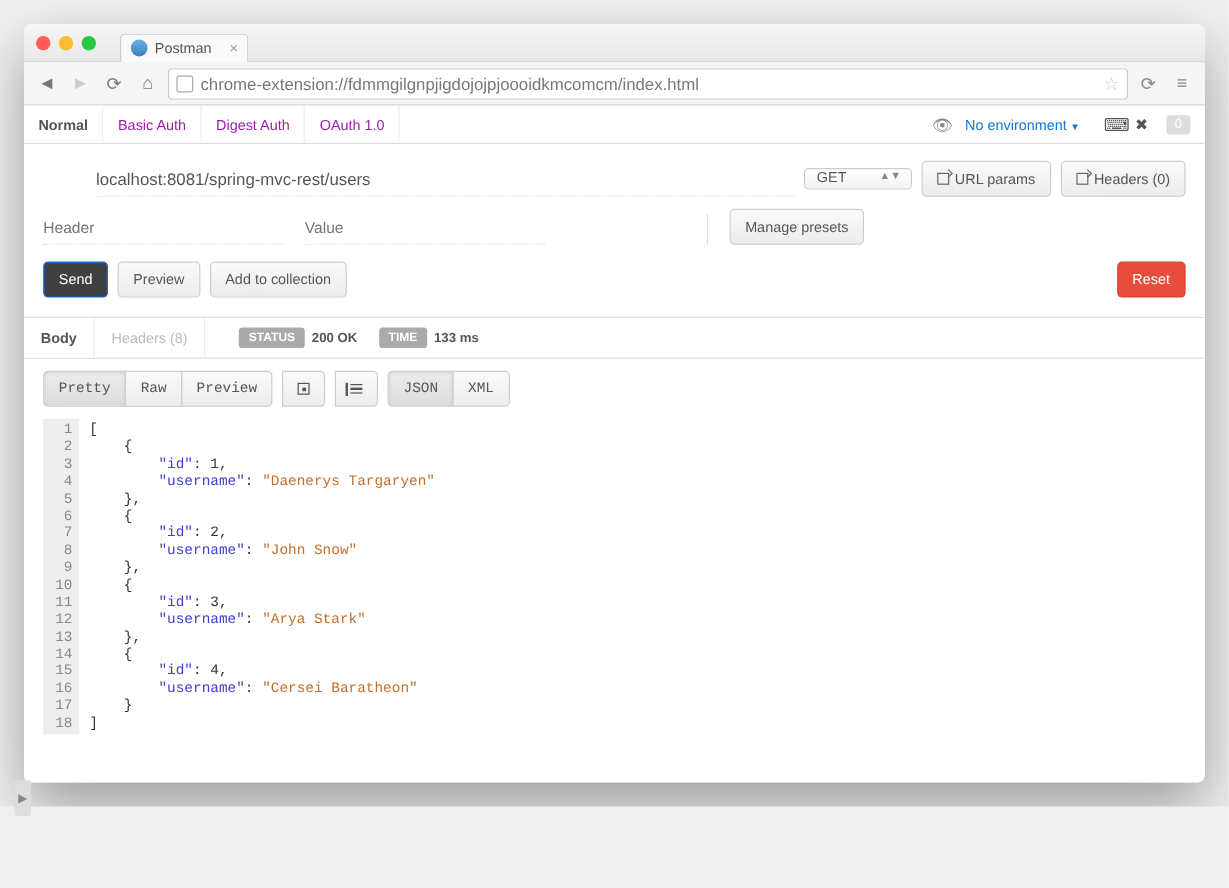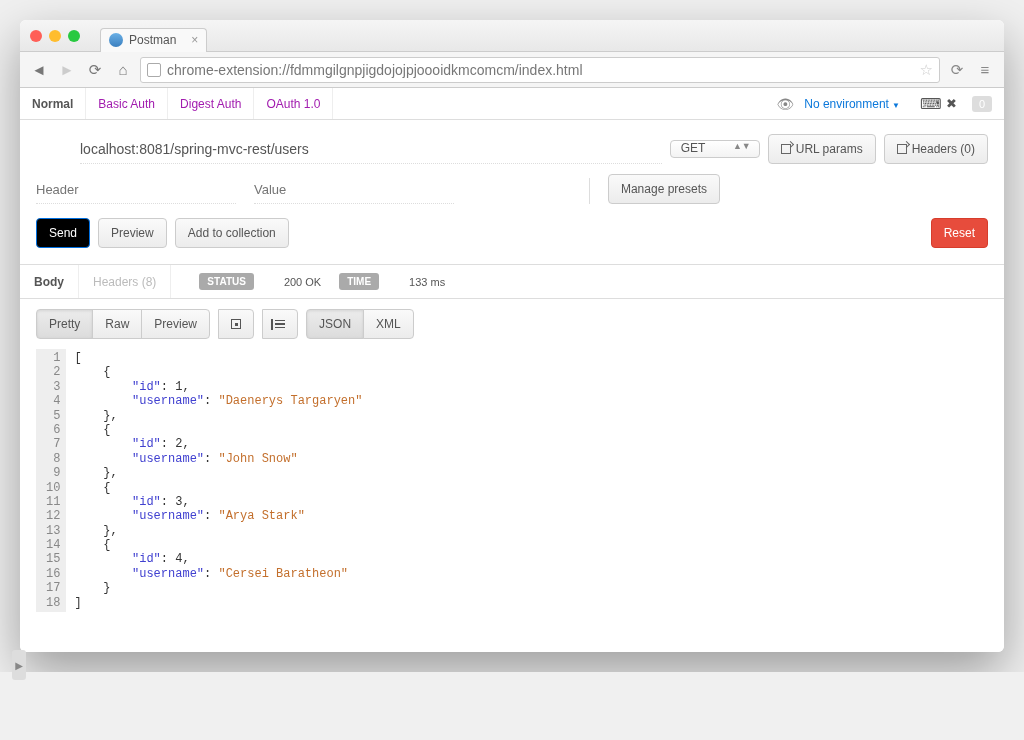--- a/index.html
+++ b/index.html
@@ -174,21 +174,21 @@
   height: 26px;
   background: #ddd;
 }
 .action-row {
   padding: 0 16px 16px;
   display: flex;
   align-items: center;
   gap: 8px;
   border-bottom: 1px solid #ddd;
 }
-.btn-primary { background: #000000; border-color: #006fe0; color: #fff; }
+.btn-primary { background: #404040; border-color: #006fe0; color: #fff; }
 .btn-danger { background: #e74c3c; border-color: #d63d2c; color: #fff; }
 .action-row .spacer { flex: 1; }
 .response-tabs {
   height: 34px;
   display: flex;
   align-items: stretch;
   padding: 0 0 0 0;
   border-bottom: 1px solid #ddd;
 }
 .resp-tab {
@@ -208,29 +208,29 @@
   margin-left: 28px;
 }
 .pill {
   background: #aaa;
   color: #fff;
   font-size: 10px;
   font-weight: bold;
   padding: 3px 8px;
   border-radius: 3px;
 }
-.pill-val { font-size: 11px; color: #555; font-weight: normal; margin-left: 24px; }
+.pill-val { font-size: 11px; color: #555; font-weight: bold; }
 .body-controls {
   padding: 10px 16px;
   display: flex;
   align-items: center;
   gap: 8px;
 }
 .btn-group { display: flex; }
-.btn-group .btn { border-radius: 0; margin-left: -1px; }
+.btn-group .btn { border-radius: 0; margin-left: -1px; font-family: Liberation Mono, monospace; }
 .btn-group .btn:first-child { border-radius: 4px 0 0 4px; margin-left: 0; }
 .btn-group .btn:last-child { border-radius: 0 4px 4px 0; }
 .btn.active { background: linear-gradient(#ececec,#dcdcdc); box-shadow: inset 0 1px 3px rgba(0,0,0,.1); }
 .icon-center { width: 10px; height: 10px; border: 1px solid #555; display: inline-block; position: relative; }
 .icon-center::after { content: ""; position: absolute; width: 3px; height: 3px; background: #555; top: 3px; left: 3px; }
 .icon-bars { display: inline-flex; flex-direction: column; gap: 2px; }
 .icon-bars span { width: 10px; height: 1.5px; background: #555; display: block; position: relative; }
 .icon-bars span::before { content: ""; position: absolute; left: -4px; top: -1px; width: 2px; height: 4px; background: #555; }
 .editor {
   display: flex;

